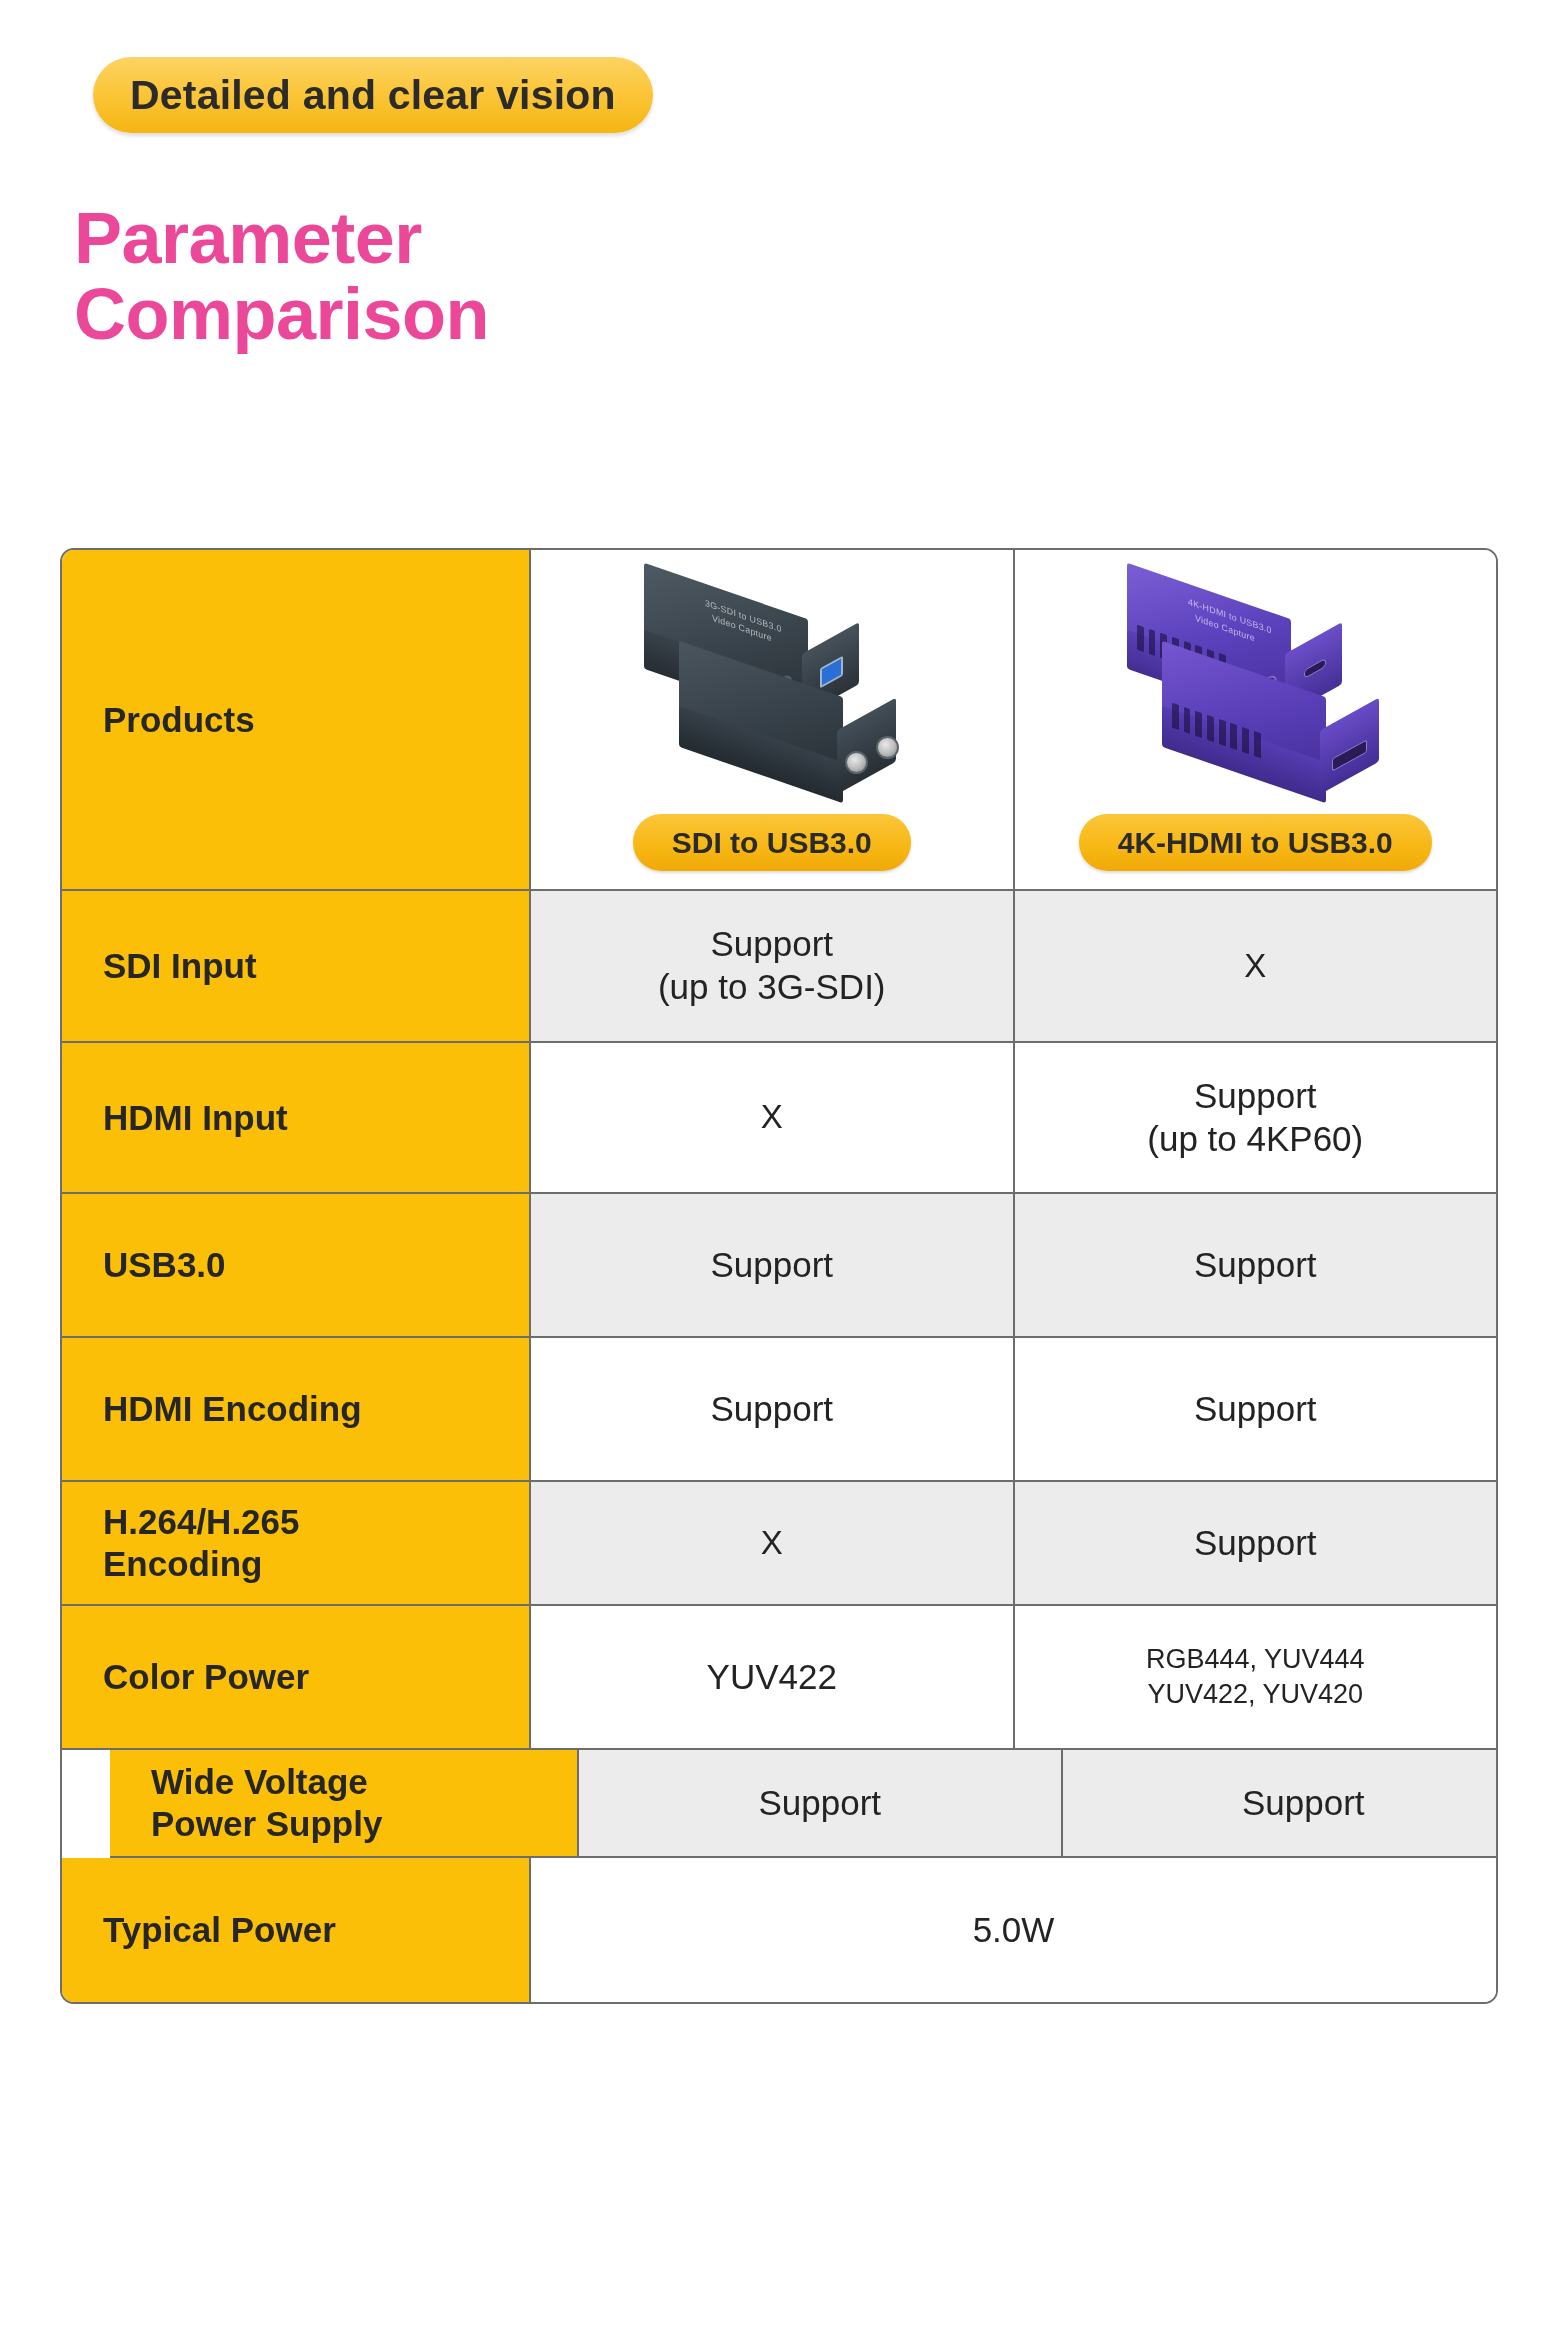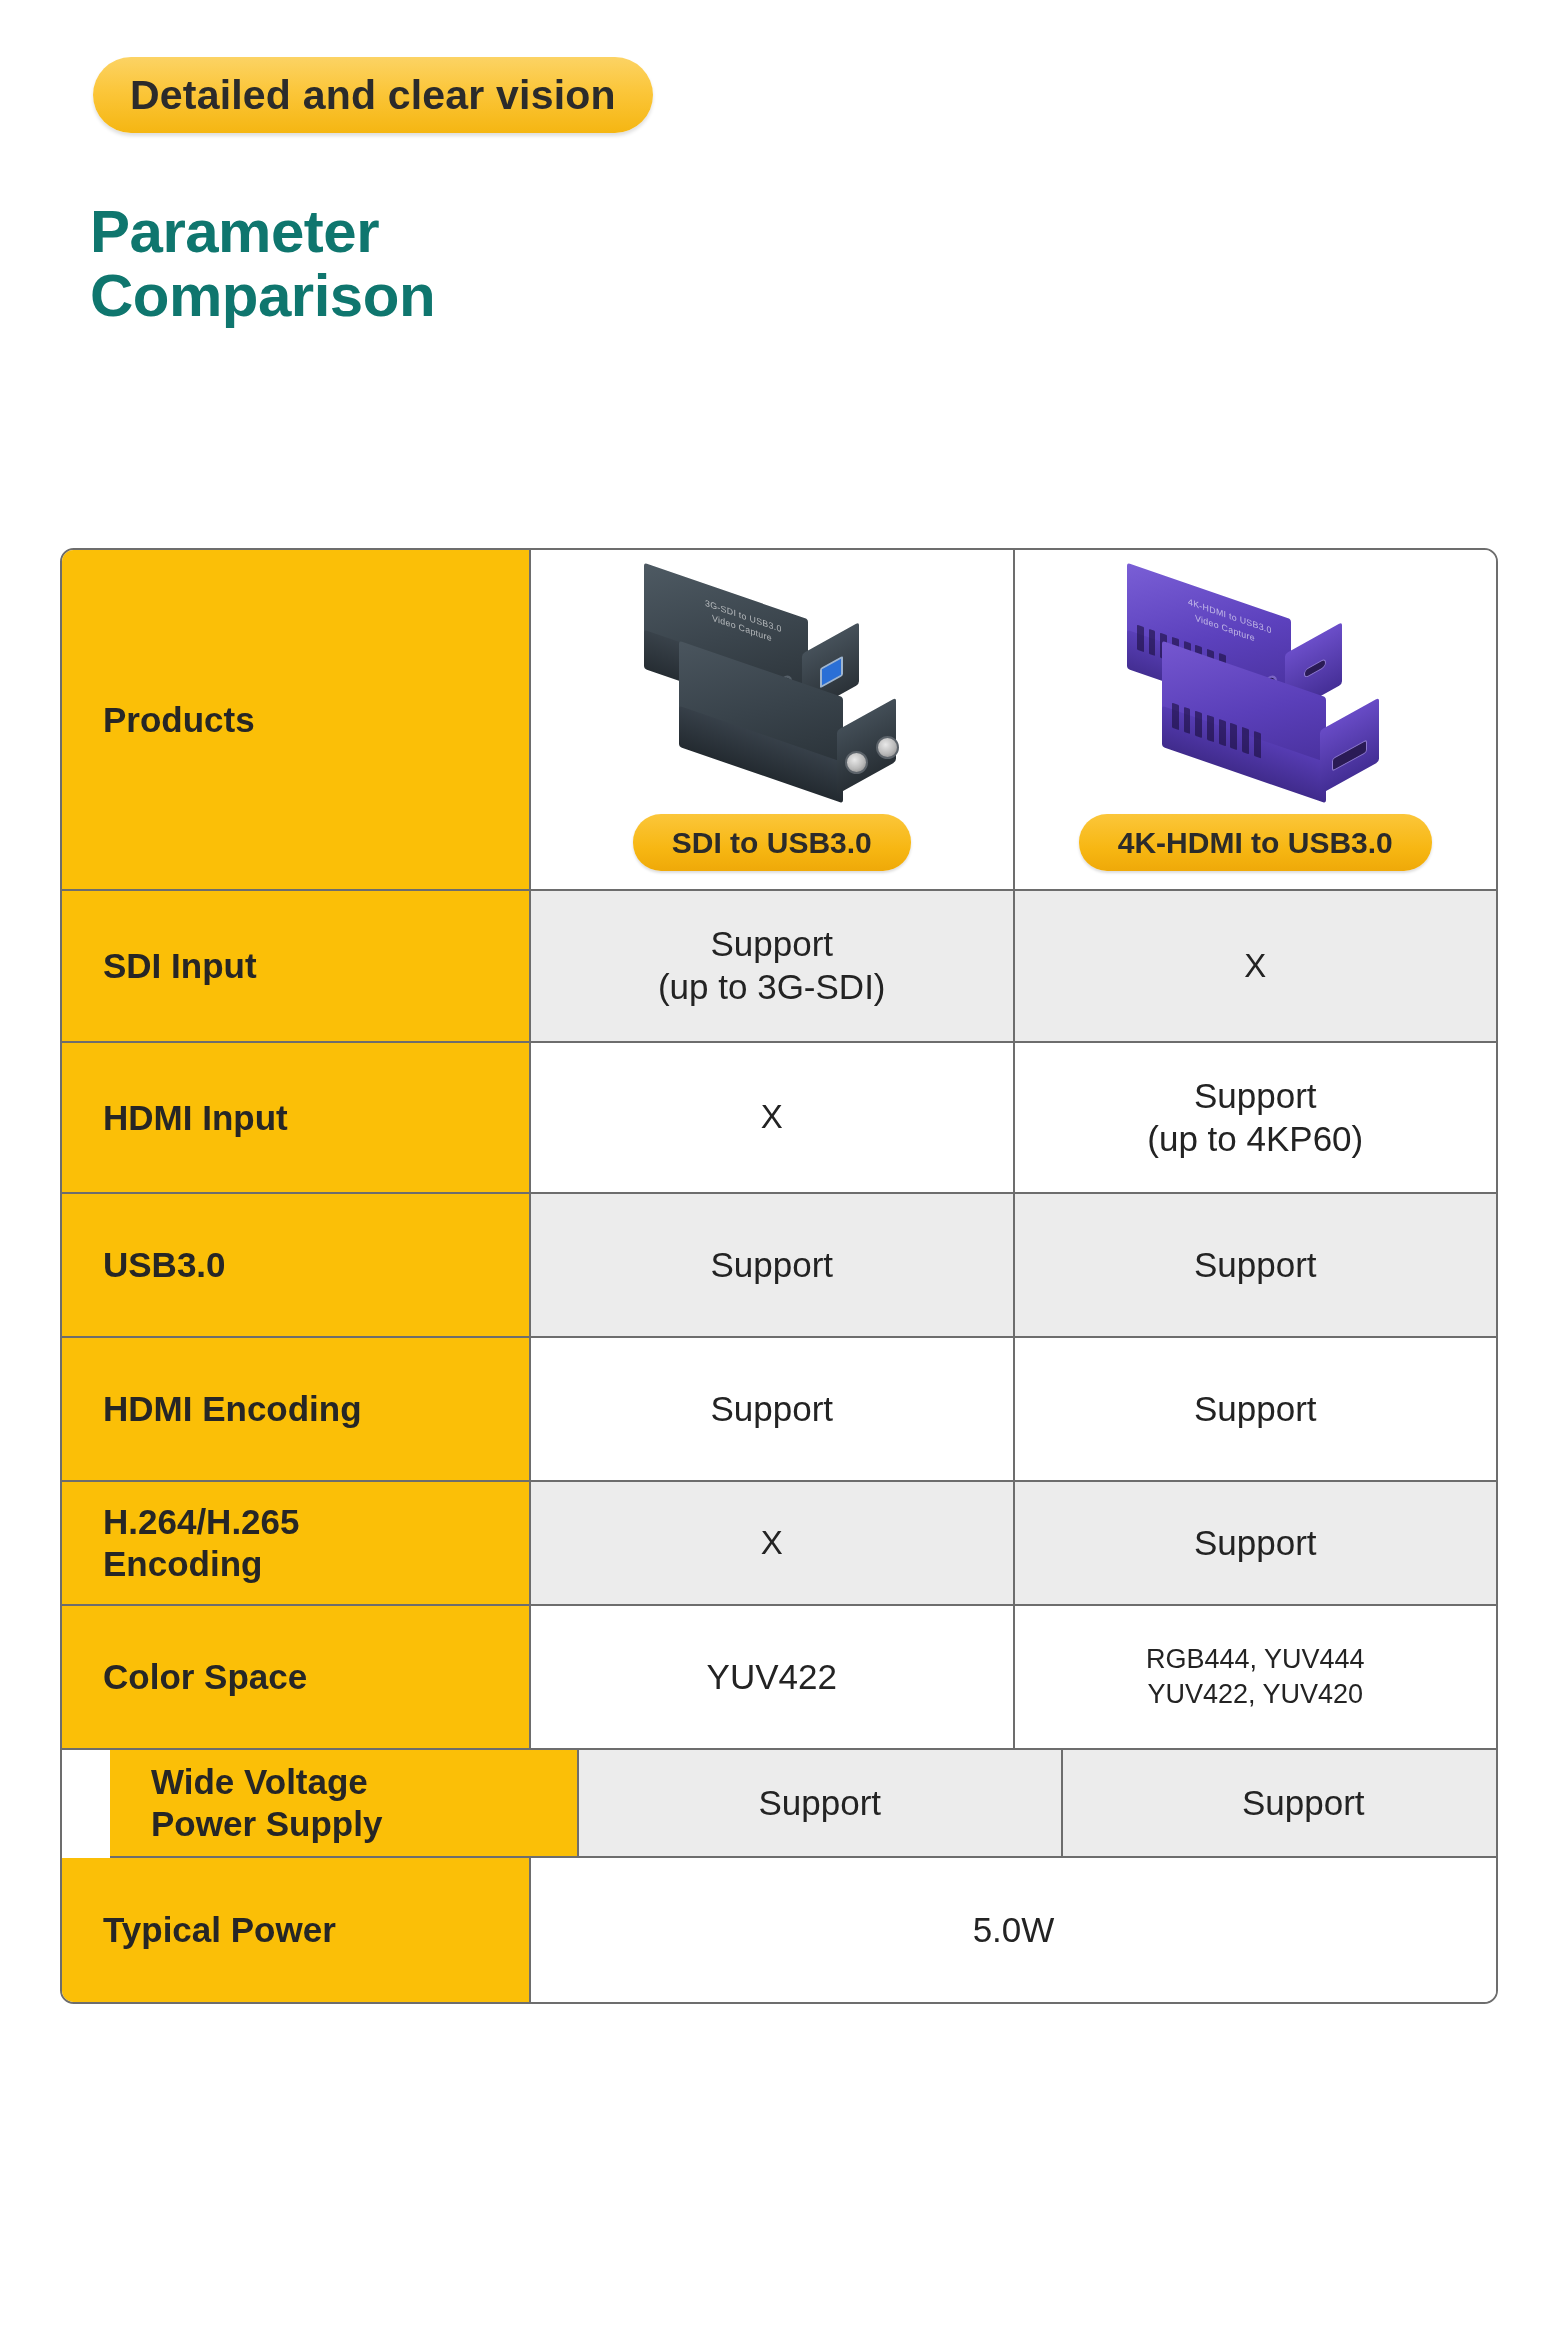--- a/index.html
+++ b/index.html
@@ -36,26 +36,26 @@
     font-size: 41px;
     font-weight: 700;
     color: #2b2b2b;
     letter-spacing: 0.2px;
     white-space: nowrap;
   }
 
   
   .page-title {
     position: absolute;
-    left: 90px;
+    left: 74px;
     top: 200px;
-    font-size: 60px;
+    font-size: 72px;
     font-weight: 700;
     line-height: 1.06;
-    color: #0f766e;
+    color: #ec4899;
     letter-spacing: -0.5px;
   }
   .page-title .line { display: block; }
 
   
   .compare-table {
     position: absolute;
     left: 60px;
     top: 548px;
     width: 1438px;
@@ -444,21 +444,21 @@
       <div class="cell-val">
         <span class="cell-val-text xmark">X</span>
       </div>
       <div class="cell-val">
         <span class="cell-val-text">Support</span>
       </div>
     </div>
 
     <div class="row row-h6 plain">
       <div class="cell-label">
-        <span class="cell-label-text">Color Space</span>
+        <span class="cell-label-text">Color Power</span>
       </div>
       <div class="cell-val">
         <span class="cell-val-text">YUV422</span>
       </div>
       <div class="cell-val">
         <span class="cell-val-text small">RGB444, YUV444
 YUV422, YUV420</span>
       </div>
     </div>
 

